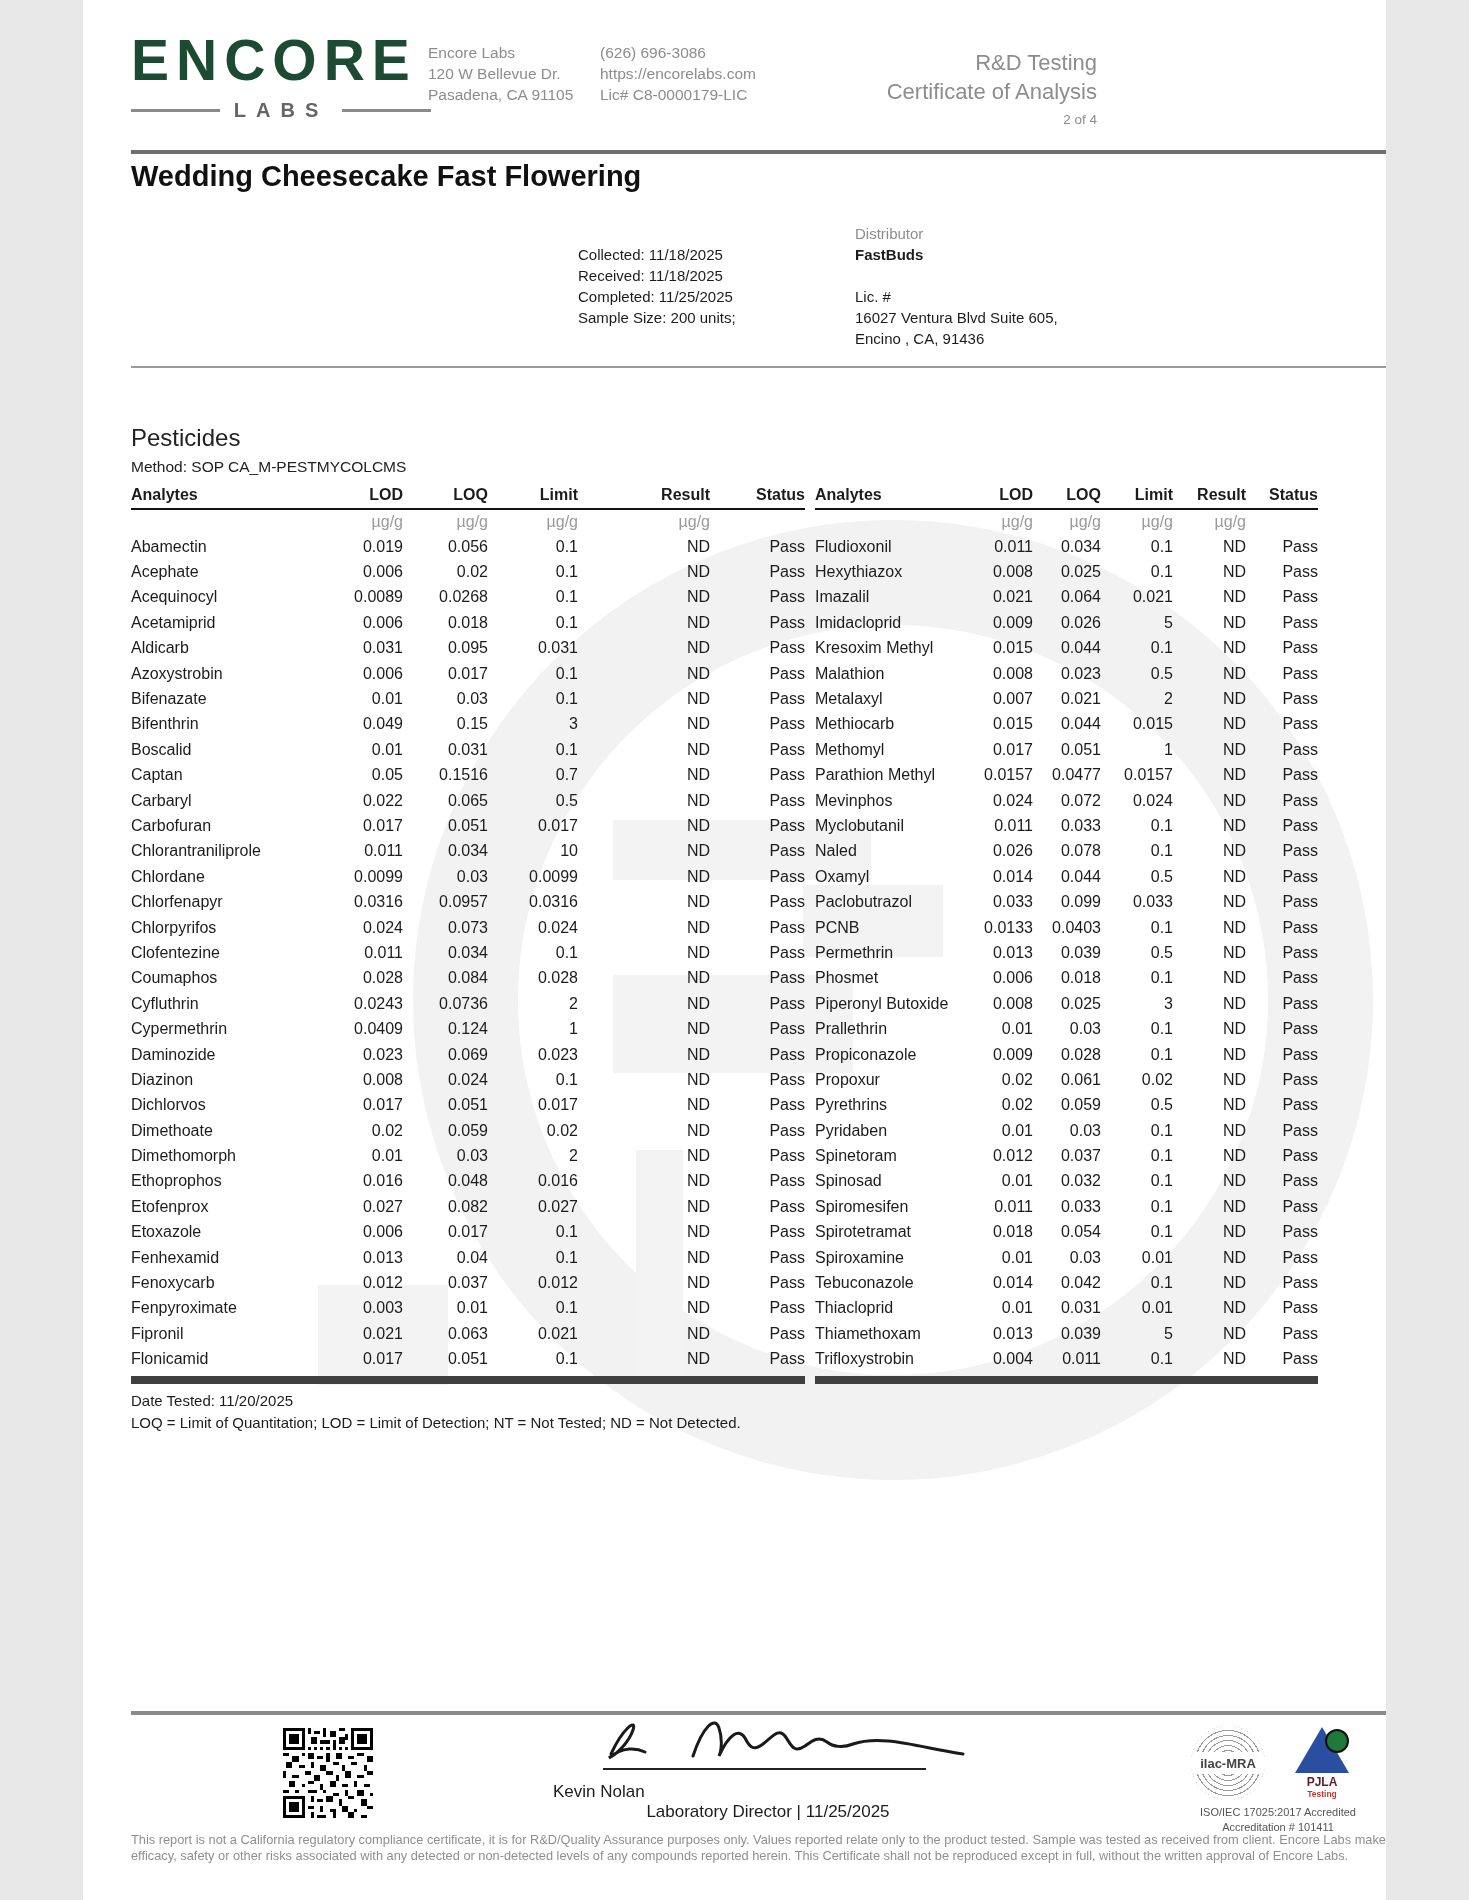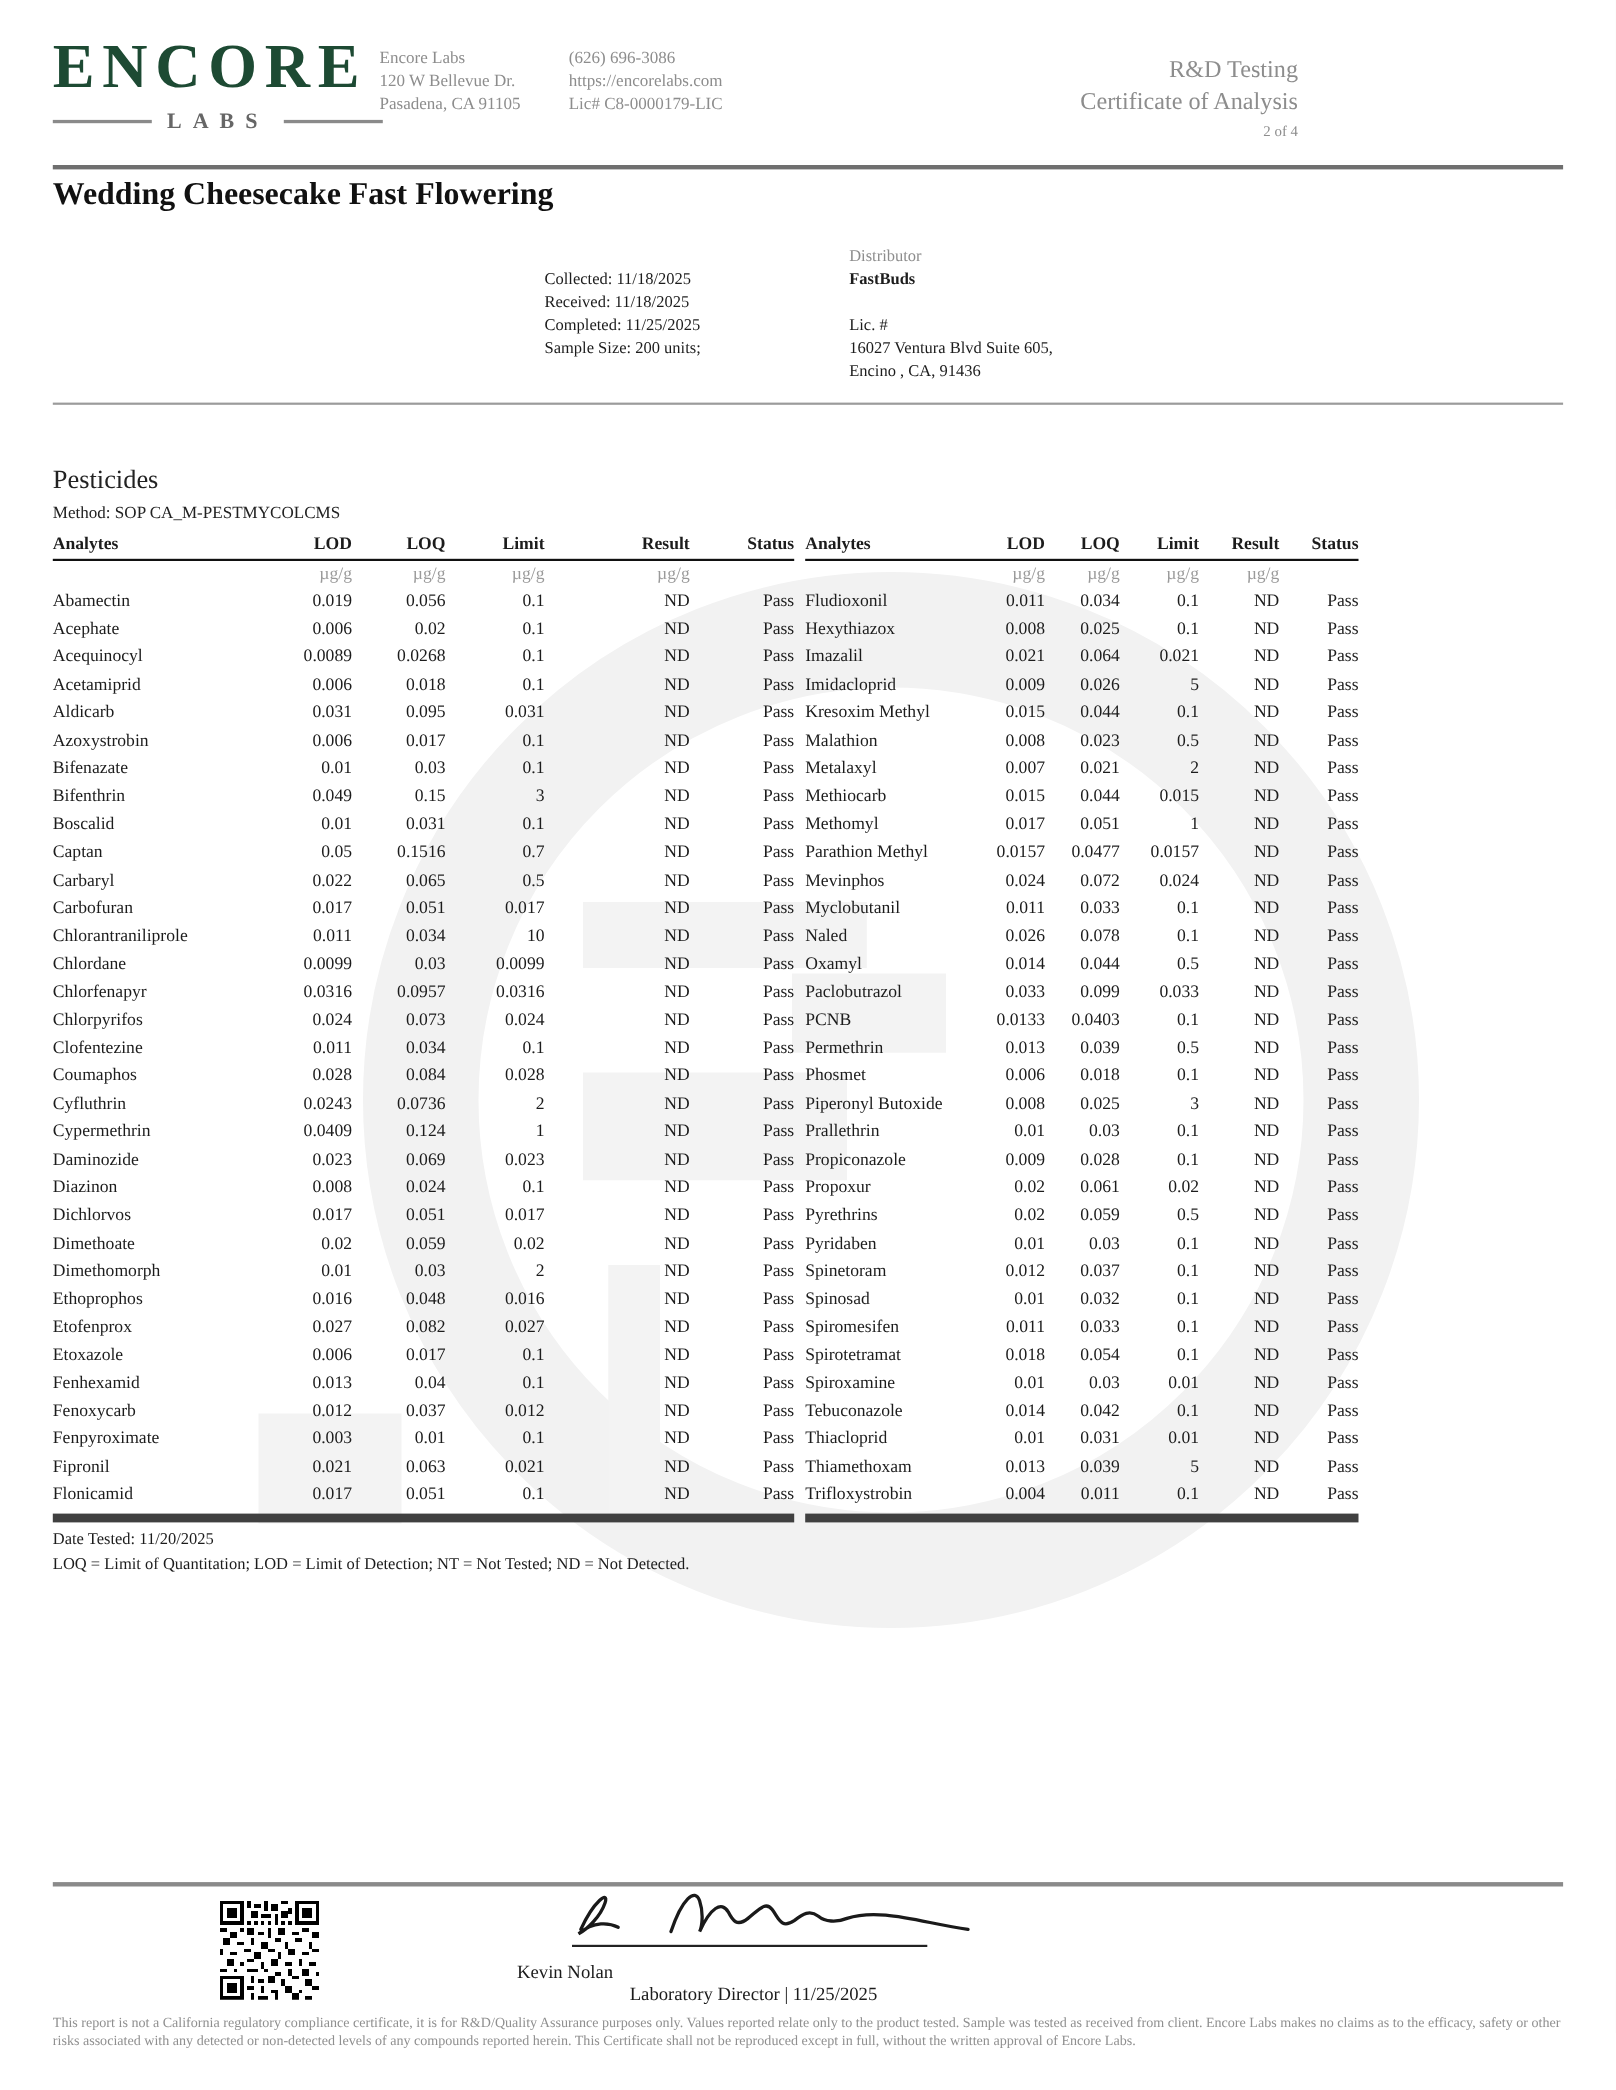--- a/index.html
+++ b/index.html
@@ -1,18 +1,18 @@
 <!DOCTYPE html>
 <html><head>
 <meta charset="utf-8">
 <style>
   html,body{margin:0;padding:0;background:#e8e8e8;}
   .page{
-    position:relative;width:1469px;height:1900px;background:#ffffff;
-    font-family:Liberation Serif, serif;color:#1c1c1c;overflow:hidden;
+    position:relative;width:1303px;height:1900px;background:#ffffff;
+    font-family:Liberation Sans, sans-serif;color:#1c1c1c;overflow:hidden;
     margin:0 auto;
   }
   .abs{position:absolute;}
   
   .wm{position:absolute;z-index:0;}
   .wm-ring{left:330px;top:520px;width:750px;height:750px;border-radius:50%;
     border:105px solid #f2f2f2;}
   .wm-rect{background:#f3f3f3;}
   
   .logo-word{font-size:57px;font-weight:800;letter-spacing:7px;line-height:1;}
@@ -864,16 +864,33 @@
       <g fill="none" stroke="#1a1a1a" stroke-width="3" stroke-linecap="round">
         <path d="M58,46 C70,20 84,10 80,22 C76,34 64,46 56,50 C70,38 84,40 92,44"></path>
         <path d="M140,48 C150,18 162,8 166,20 C170,32 168,44 166,48 C176,26 186,20 192,30 C196,38 200,44 210,36 C220,28 226,20 232,28 C238,36 240,46 252,38 C260,32 266,28 274,34 C280,39 290,40 300,36 C330,26 368,40 410,46"></path>
       </g>
     </svg>
     <div class="sig-line" style="left:50px;top:60px;"></div>
     <div class="sig-name" style="margin-top:12px;">Kevin Nolan</div>
     <div class="sig-title">Laboratory Director | 11/25/2025</div>
   </div>
 
+  <div class="abs" style="left:1080px;top:1726px;width:230px;z-index:1;">
+    <div style="display:flex;align-items:center;gap:14px;justify-content:center;">
+      <div class="seal">
+        <div class="band">ilac-MRA</div>
+      </div>
+      <div class="pjla">
+        <div class="tri"></div>
+        <div class="atom"></div>
+        <div class="nm">PJLA</div>
+        <div class="sub">Testing</div>
+      </div>
+    </div>
+    <div class="accred" style="margin-top:5px;">
+      <div>ISO/IEC 17025:2017 Accredited</div>
+      <div>Accreditation # 101411</div>
+    </div>
+  </div>
 
   <div class="abs disclaimer" style="left:48px;top:1832px;width:1385px;z-index:1;">This report is not a California regulatory compliance certificate, it is for R&amp;D/Quality Assurance purposes only. Values reported relate only to the product tested. Sample was tested as received from client. Encore Labs makes no claims as to the efficacy, safety or other risks associated with any detected or non-detected levels of any compounds reported herein. This Certificate shall not be reproduced except in full, without the written approval of Encore Labs.</div>
 
 </div>
 
 </body></html>

